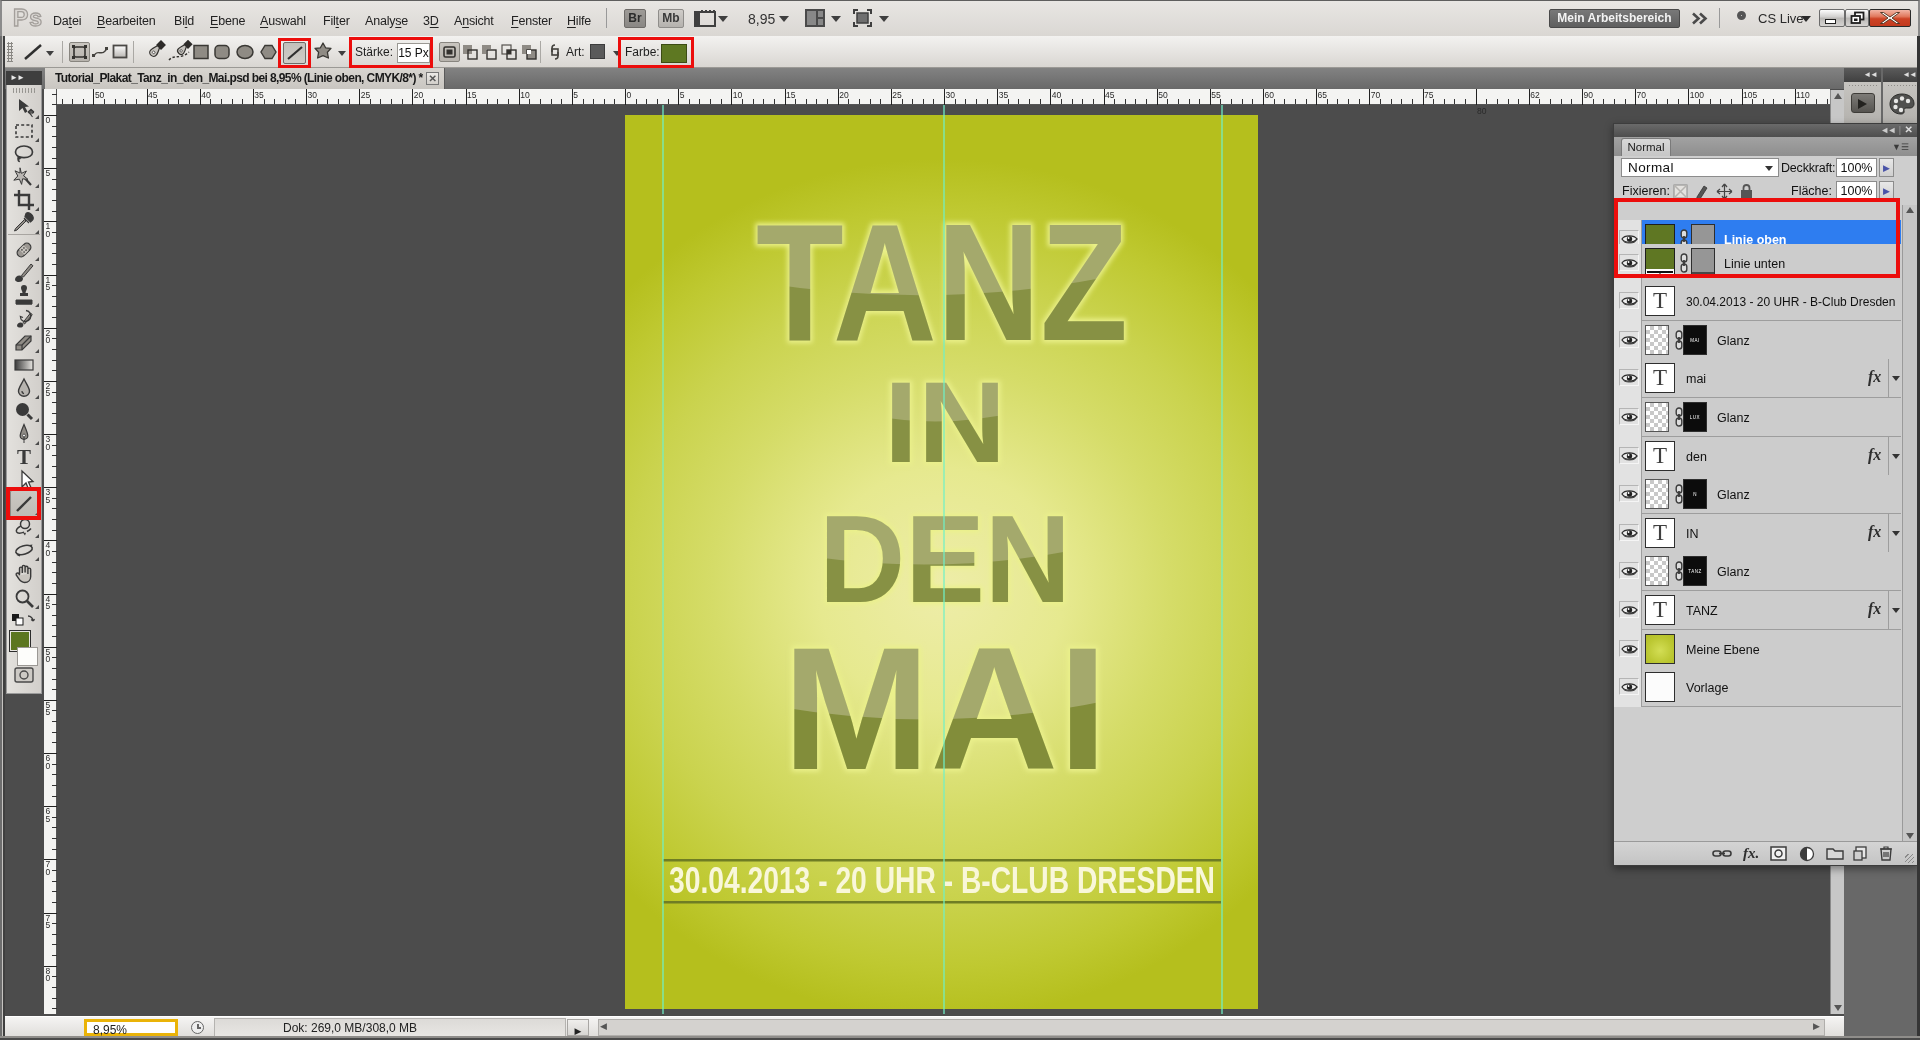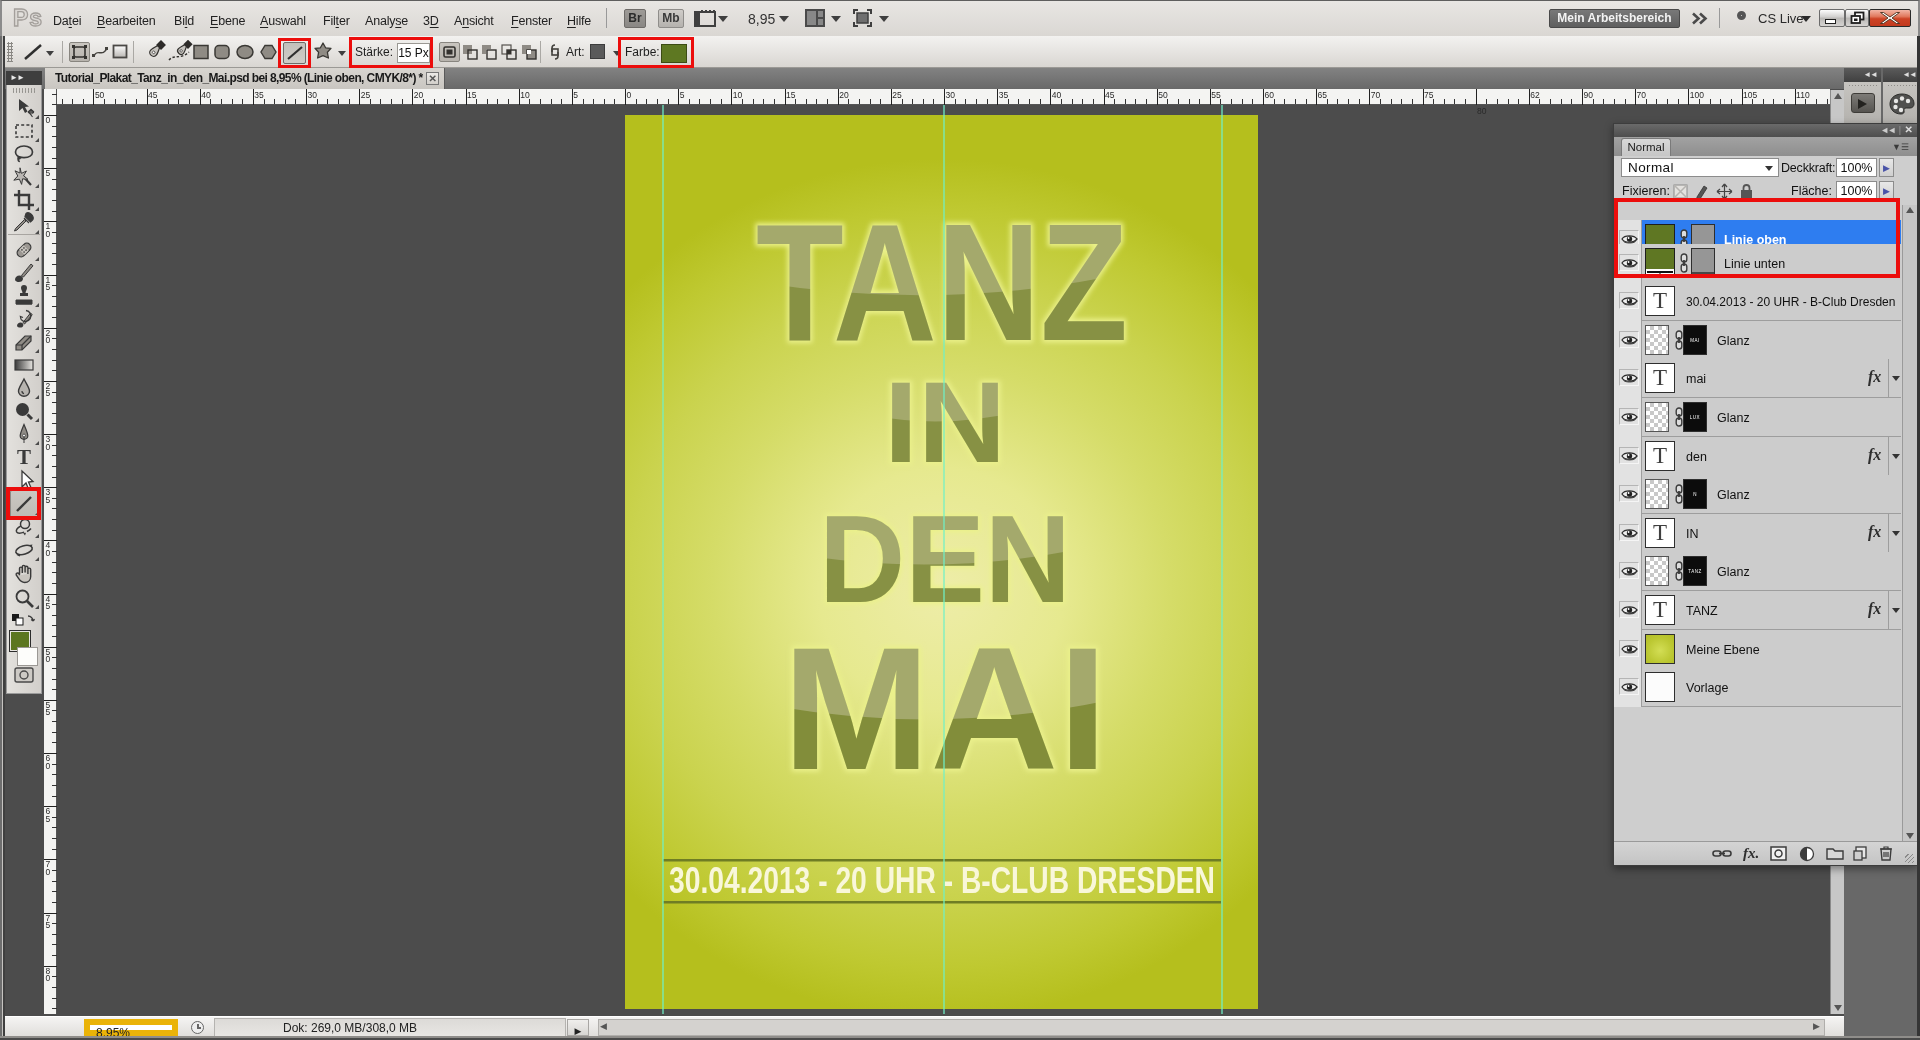--- a/index.html
+++ b/index.html
@@ -56,21 +56,21 @@
 
 #poster { left:625px; top:115px; width:633px; height:894px;
   background:radial-gradient(ellipse 440px 430px at 50% 53%, #eeeda9 0%, #e6e98f 28%, #d5dc68 52%, #cad34e 71%, #bfc931 88%, #b5bf1d 100%); }
 .guide { top:105px; width:2px; height:909px; background:rgba(112,240,198,0.62); }
 
 #vscroll { left:1830px; top:90px; width:14px; height:924px; background:#c7c7c7;
   border-left:1px solid #8a8a8a; }
 #statusbar { left:2px; top:1016px; width:1842px; height:22px;
   background:linear-gradient(#f5f4f3,#dedcd9); border-top:1px solid #fff; }
 #zoombox { left:84px; top:1019px; width:94px; height:17px; background:#fff;
-  border:6px solid #eab308; font-size:12px; color:#222; padding:1px 0 0 6px; }
+  border:3px solid #eab308; font-size:12px; color:#222; padding:1px 0 0 6px; }
 #dokbox { left:214px; top:1018px; width:352px; height:19px;
   background:linear-gradient(#dcdad7,#e8e6e3); border:1px solid #b5b3b0;
   font-size:12px; color:#222; padding:2px 0 0 68px; }
 #hscroll { left:598px; top:1019px; width:1227px; height:17px; background:#d4d2cf;
   border:1px solid #b0aeab; }
 
 #dockcol { left:1844px; top:68px; width:76px; height:972px; background:#686868; }
 .dockhead { top:0px; width:37px; height:14px; background:linear-gradient(#5b5b5b,#404040); color:#ddd; }
 .dockbody { top:14px; width:37px; height:42px; background:linear-gradient(#c6c4c0,#b3b1ad); }
 

